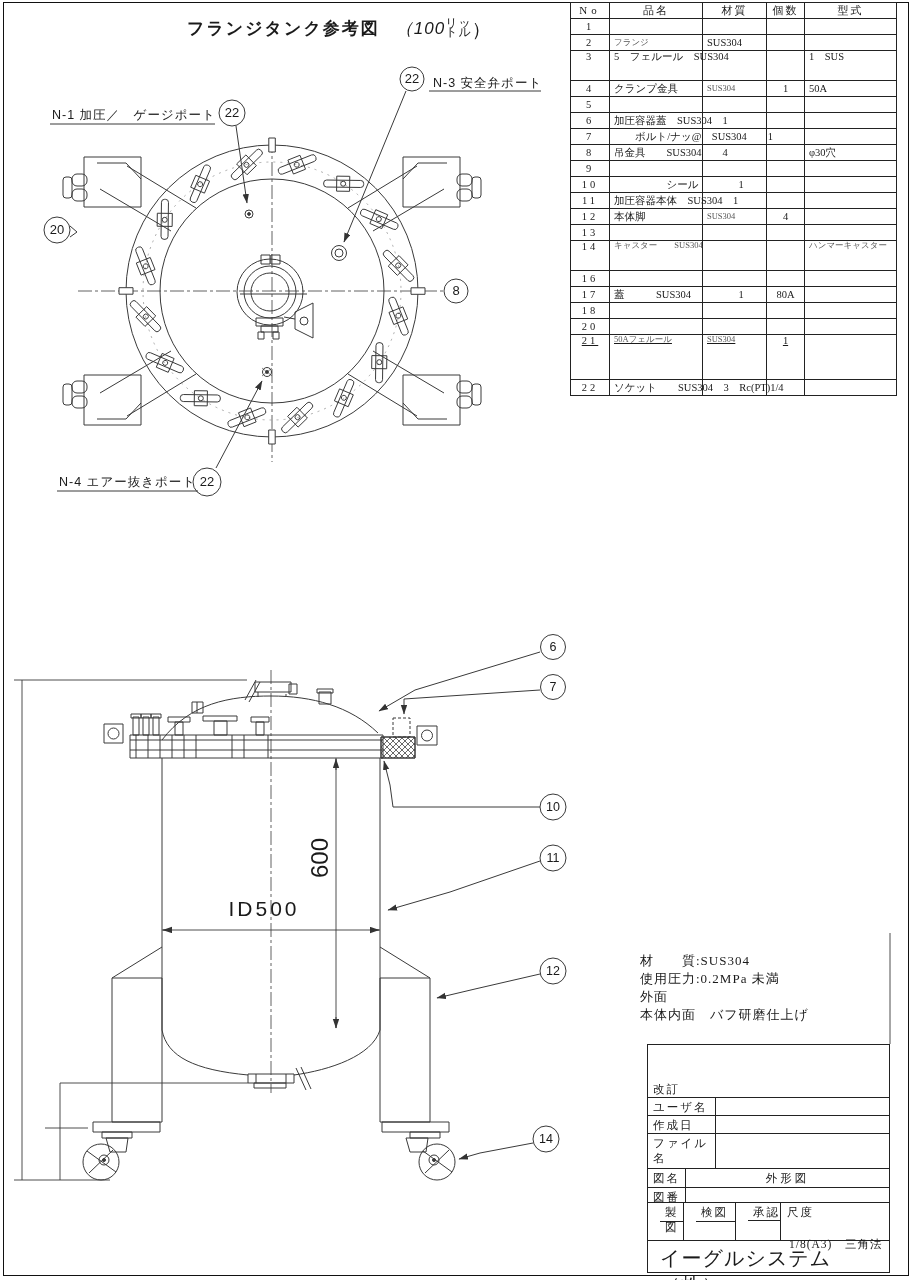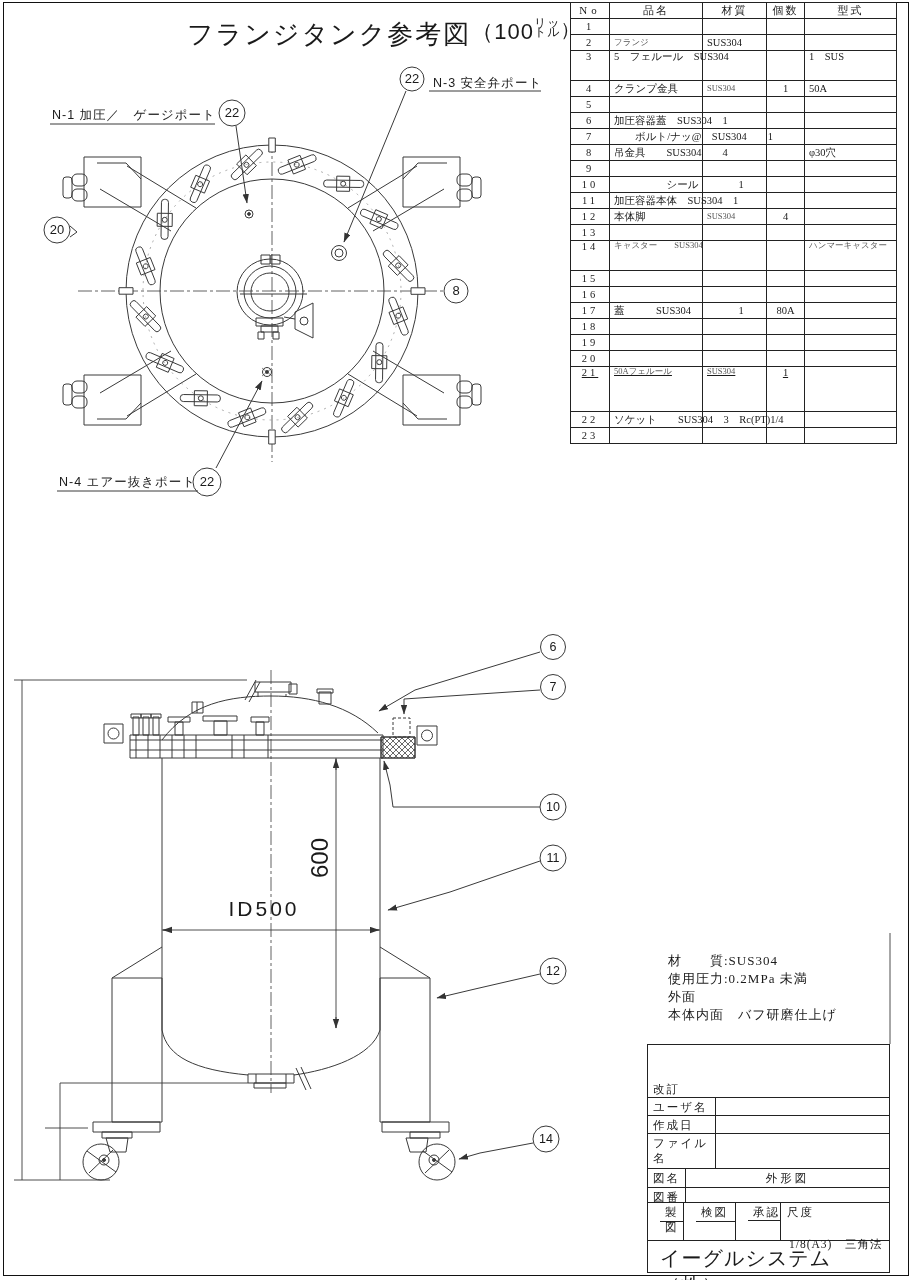--- a/index.html
+++ b/index.html
@@ -5,40 +5,40 @@
   html,body{margin:0;padding:0;}
   body{width:912px;height:1280px;position:relative;background:#fff;overflow:hidden;
        font-family:"Liberation Sans",sans-serif;color:#1a1a1a;}
   .page-frame{position:absolute;left:3px;top:2px;width:904px;height:1272px;
        border:1.5px solid #111;pointer-events:none;}
   svg.linework{position:absolute;left:0;top:0;}
   svg.linework *{vector-effect:non-scaling-stroke;}
 
   
   .title{position:absolute;left:187px;top:17px;display:flex;align-items:flex-start;white-space:nowrap;}
-  .t-main{font-size:26px;font-weight:normal;letter-spacing:2px;}
-  .t-open{font-size:22px;margin-left:0;letter-spacing:1px;}
+  .t-main{font-size:17px;font-weight:bold;letter-spacing:2px;}
+  .t-open{font-size:17px;margin-left:16px;letter-spacing:1px;font-style:italic;}
   .t-unit{display:inline-flex;flex-direction:column;font-size:12px;line-height:9px;margin-top:2px;letter-spacing:1px;}
   .t-close{font-size:19px;}
 
   
   .parts{position:absolute;left:570px;top:2px;}
   .parts table{border-collapse:collapse;table-layout:fixed;width:326px;
        font-family:"Liberation Serif",serif;}
   .parts td,.parts th{border:1px solid #222;padding:0;white-space:nowrap;overflow:visible;
        font-weight:normal;height:15px;font-size:10.5px;line-height:1.1;}
   .parts th{font-size:11px;text-align:center;letter-spacing:2px;}
   .parts th.c-no{letter-spacing:4px;}
   .parts td.c-no{text-align:center;letter-spacing:3px;}
   .parts td.c1,.parts td.c2,.parts td.c4{padding-left:4px;text-align:left;}
   .parts td.c3{text-align:center;}
   .parts td.sm{font-size:8.5px;color:#555;}
 
   
-  .notes{position:absolute;left:668px;top:952px;font-family:"Liberation Serif",serif;
+  .notes{position:absolute;left:640px;top:952px;font-family:"Liberation Serif",serif;
        font-size:13px;line-height:18px;letter-spacing:1px;white-space:nowrap;}
 
   
   .tblock{position:absolute;left:647px;top:1044px;width:243px;border:1.2px solid #222;
        font-family:"Liberation Serif",serif;font-size:11.5px;box-sizing:border-box;background:transparent;}
   .tblock .row{display:flex;border-top:1px solid #222;box-sizing:border-box;}
   .tblock .row:first-child{border-top:none;}
   .tb-rev{height:52px;padding:3px 0 0 5px;letter-spacing:2px;align-items:flex-end;}
   .tb-l{border-right:1px solid #222;box-sizing:border-box;padding:2px 0 0 5px;letter-spacing:2px;flex:none;}
   .tb-v{flex:1;padding:2px 0 0 5px;box-sizing:border-box;}
@@ -465,49 +465,35 @@
           <td class="c4"></td>
         </tr>
         <tr style="height: 30px; vertical-align: top;">
           <td class="c-no">14</td>
           <td class="c1 sm">キャスター　　SUS304</td>
           <td class="c2"></td>
           <td class="c3"></td>
           <td class="c4 sm">ハンマーキャスター</td>
         </tr>
         <tr>
-          <td class="c-no">15</td>
-          <td class="c1"></td>
-          <td class="c2"></td>
-          <td class="c3"></td>
-          <td class="c4"></td>
-        </tr>
-        <tr>
           <td class="c-no">16</td>
           <td class="c1"></td>
           <td class="c2"></td>
           <td class="c3"></td>
           <td class="c4"></td>
         </tr>
         <tr>
           <td class="c-no">17</td>
           <td class="c1">蓋　　　SUS304</td>
           <td class="c2">　　　1</td>
           <td class="c3">80A</td>
           <td class="c4"></td>
         </tr>
         <tr>
           <td class="c-no">18</td>
-          <td class="c1"></td>
-          <td class="c2"></td>
-          <td class="c3"></td>
-          <td class="c4"></td>
-        </tr>
-        <tr>
-          <td class="c-no">19</td>
           <td class="c1"></td>
           <td class="c2"></td>
           <td class="c3"></td>
           <td class="c4"></td>
         </tr>
         <tr>
           <td class="c-no">20</td>
           <td class="c1"></td>
           <td class="c2"></td>
           <td class="c3"></td>
@@ -516,27 +502,20 @@
         <tr style="height: 45px; vertical-align: top; text-decoration: underline;">
           <td class="c-no">21</td>
           <td class="c1 sm">50Aフェルール</td>
           <td class="c2 sm">SUS304</td>
           <td class="c3">1</td>
           <td class="c4"></td>
         </tr>
         <tr>
           <td class="c-no">22</td>
           <td class="c1">ソケット　　SUS304　3　Rc(PT)1/4</td>
-          <td class="c2"></td>
-          <td class="c3"></td>
-          <td class="c4"></td>
-        </tr>
-        <tr>
-          <td class="c-no">23</td>
-          <td class="c1"></td>
           <td class="c2"></td>
           <td class="c3"></td>
           <td class="c4"></td>
         </tr>
       </tbody>
   </table>
 </div>
 
 <div class="notes">
   <div>材　　質:SUS304</div>

